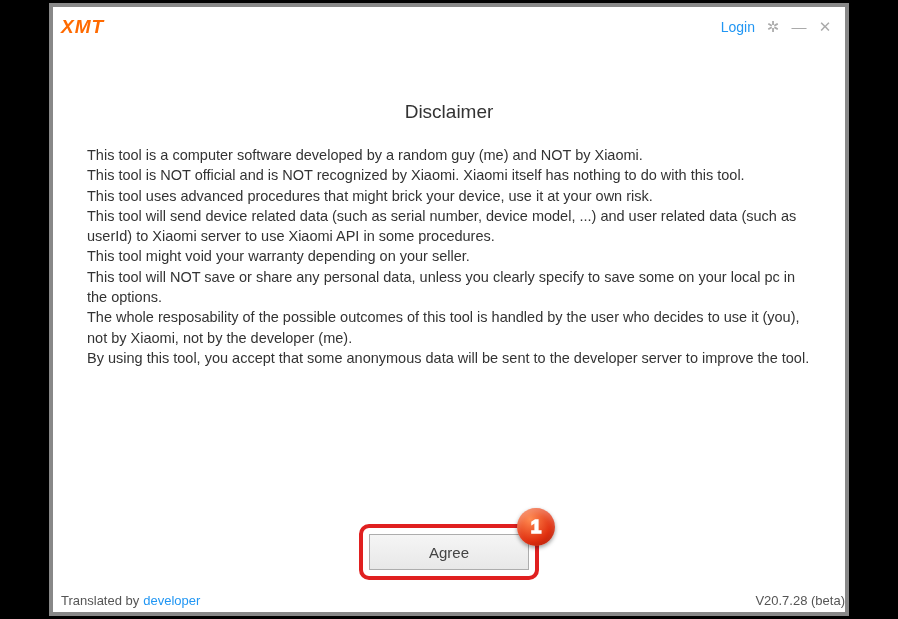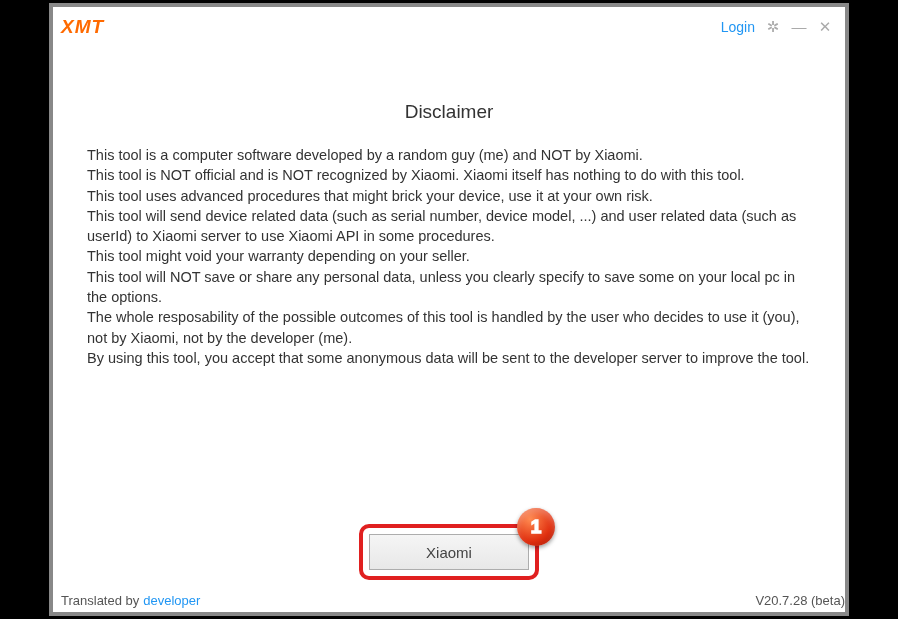--- a/index.html
+++ b/index.html
@@ -168,21 +168,21 @@
 This tool is NOT official and is NOT recognized by Xiaomi. Xiaomi itself has nothing to do with this tool.
 This tool uses advanced procedures that might brick your device, use it at your own risk.
 This tool will send device related data (such as serial number, device model, ...) and user related data (such as userId) to Xiaomi server to use Xiaomi API in some procedures.
 This tool might void your warranty depending on your seller.
 This tool will NOT save or share any personal data, unless you clearly specify to save some on your local pc in the options.
 The whole resposability of the possible outcomes of this tool is handled by the user who decides to use it (you), not by Xiaomi, not by the developer (me).
 By using this tool, you accept that some anonymous data will be sent to the developer server to improve the tool.</div>
 
       <div class="button-row">
         <div class="agree-wrap">
-          <button class="btn">Xiaomi</button>
+          <button class="btn">Agree</button>
           <div class="highlight-box"></div>
           <div class="badge">1</div>
         </div>
       </div>
     </div>
 
     <div class="footer">
       <div class="footer-left">
         <span>Translated by</span>
         <span class="footer-link">developer</span>

